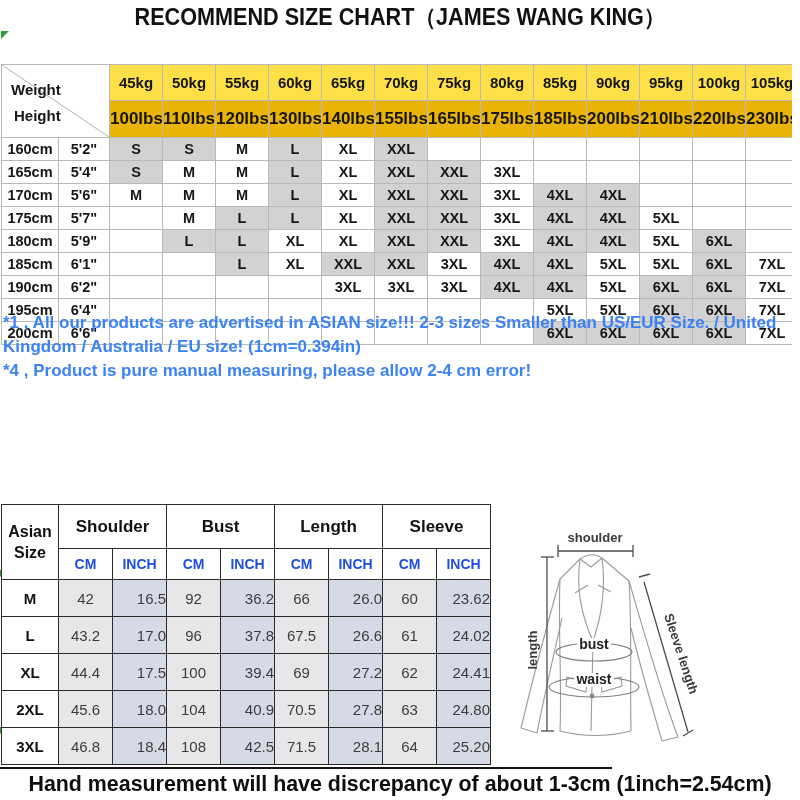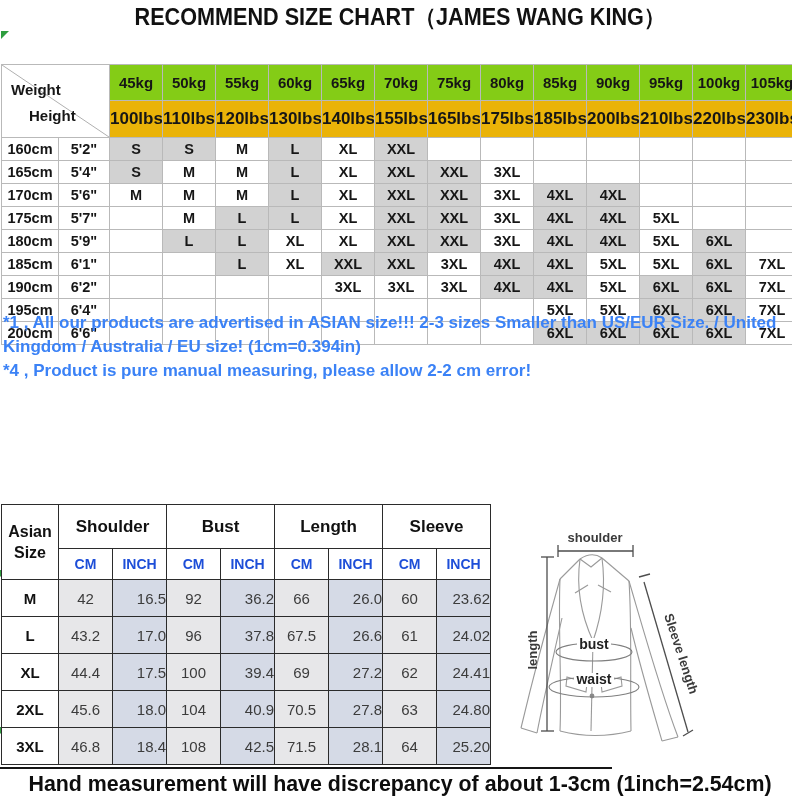--- a/index.html
+++ b/index.html
@@ -8,27 +8,27 @@
 
   
   .title { position:absolute; top:2px; left:0; width:800px; text-align:center;
            font-size:23px; font-weight:bold; color:#111; transform:scaleX(0.94); letter-spacing:0px; }
 
   
   table { border-collapse:collapse; table-layout:fixed; }
   #wh-table { position:absolute; left:1px; top:30px; width:797px;margin-top:34px; }
   #wh-table th, #wh-table td { border:1px solid #b9b9b9; text-align:center; vertical-align:middle;
            font-weight:bold; color:#161616; padding:0; overflow:hidden; }
-  #wh-table th.kg  { height:36px; font-size:15px; border-bottom:1px dashed #cccccc; background:#84cc16; }
+  #wh-table th.kg  { height:36px; font-size:15px; border-bottom:1px dashed #cccccc; background:#fde047; }
   #wh-table th.lbs { height:37px; font-size:17px; background:#eab308; }
   #wh-table td { height:23px; font-size:14.5px; background:#fff; }
   #wh-table td.gray { background:#d2d2d2; }
   #wh-table th.corner { position:relative; background:#fff; }
   .corner .cw { position:absolute; left:9px;  top:16px;  font-size:15px; }
-  .corner .ch { position:absolute; left:27px; top:42px;  font-size:15px; }
+  .corner .ch { position:absolute; left:12px; top:42px;  font-size:15px; }
   .corner svg { position:absolute; left:0; top:0; width:100%; height:100%; }
 
   
   #notes { position:absolute; left:3px; top:311px; width:795px; color:#3b82f6; font-size:17px;
            font-weight:bold; line-height:24px; }
   #notes p { margin:0; }
 
   
   #m-table { position:absolute; left:1px; top:504px; width:489px; }
   #m-table th, #m-table td { border:1px solid #2b2b2b; text-align:center; vertical-align:middle; padding:0; }
@@ -278,21 +278,21 @@
           <td class="gray">6XL</td>
           <td class="gray">6XL</td>
           <td class="gray">6XL</td>
           <td>7XL</td>
         </tr>
       </tbody>
     </table>
 
   <div id="notes">
       <p>*1 , All our products are advertised in ASIAN size!!! 2-3 sizes Smaller than US/EUR Size. / United Kingdom / Australia / EU size! (1cm=0.394in)</p>
-      <p>*4 , Product is pure manual measuring, please allow 2-2 cm error!</p>
+      <p>*4 , Product is pure manual measuring, please allow 2-4 cm error!</p>
     </div>
 
   <table id="m-table">
       <colgroup>
         <col style="width: 57px;">
         <col style="width: 54px;">
         <col style="width: 54px;">
         <col style="width: 54px;">
         <col style="width: 54px;">
         <col style="width: 54px;">

